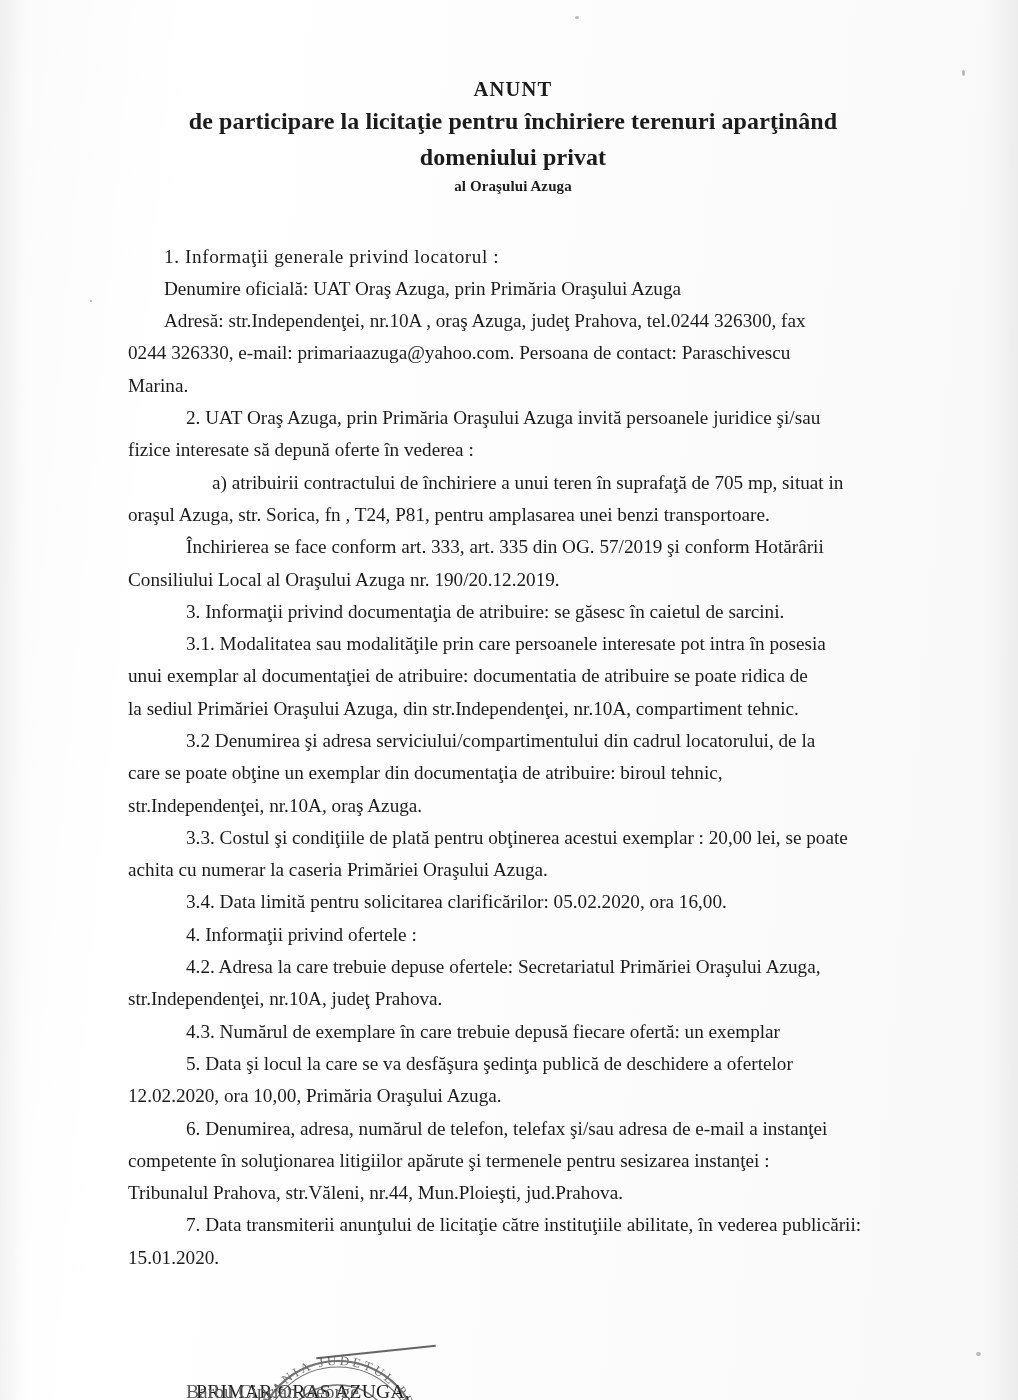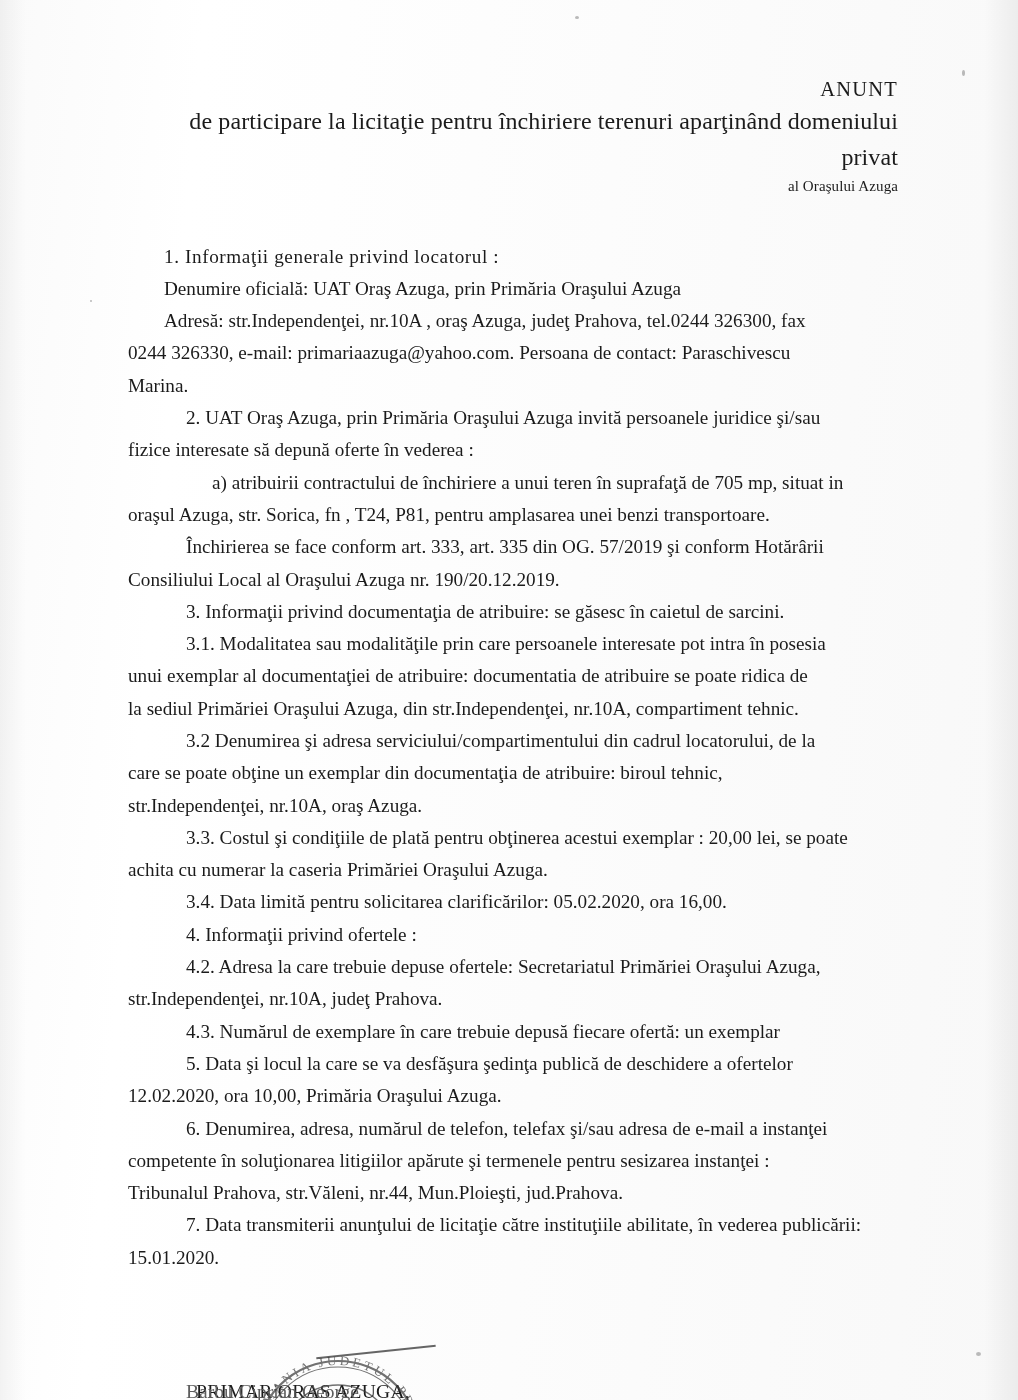--- a/index.html
+++ b/index.html
@@ -40,22 +40,22 @@
     border-radius: 50%;
     pointer-events: none;
   }
   .doc {
     position: absolute;
     left: 128px;
     top: 74px;
     width: 770px;
   }
   .title-block {
-    text-align: right;
-    font-weight: normal;
+    text-align: center;
+    font-weight: bold;
     font-size: 20.5px;
     line-height: 1.48;
     letter-spacing: 0.1px;
   }
   .title-line1 { letter-spacing: 1.2px; }
   .title-line2 { font-size: 24px; }
   .title-line3 { font-size: 15px; }
 
   .body-text {
     margin-top: 43px;

